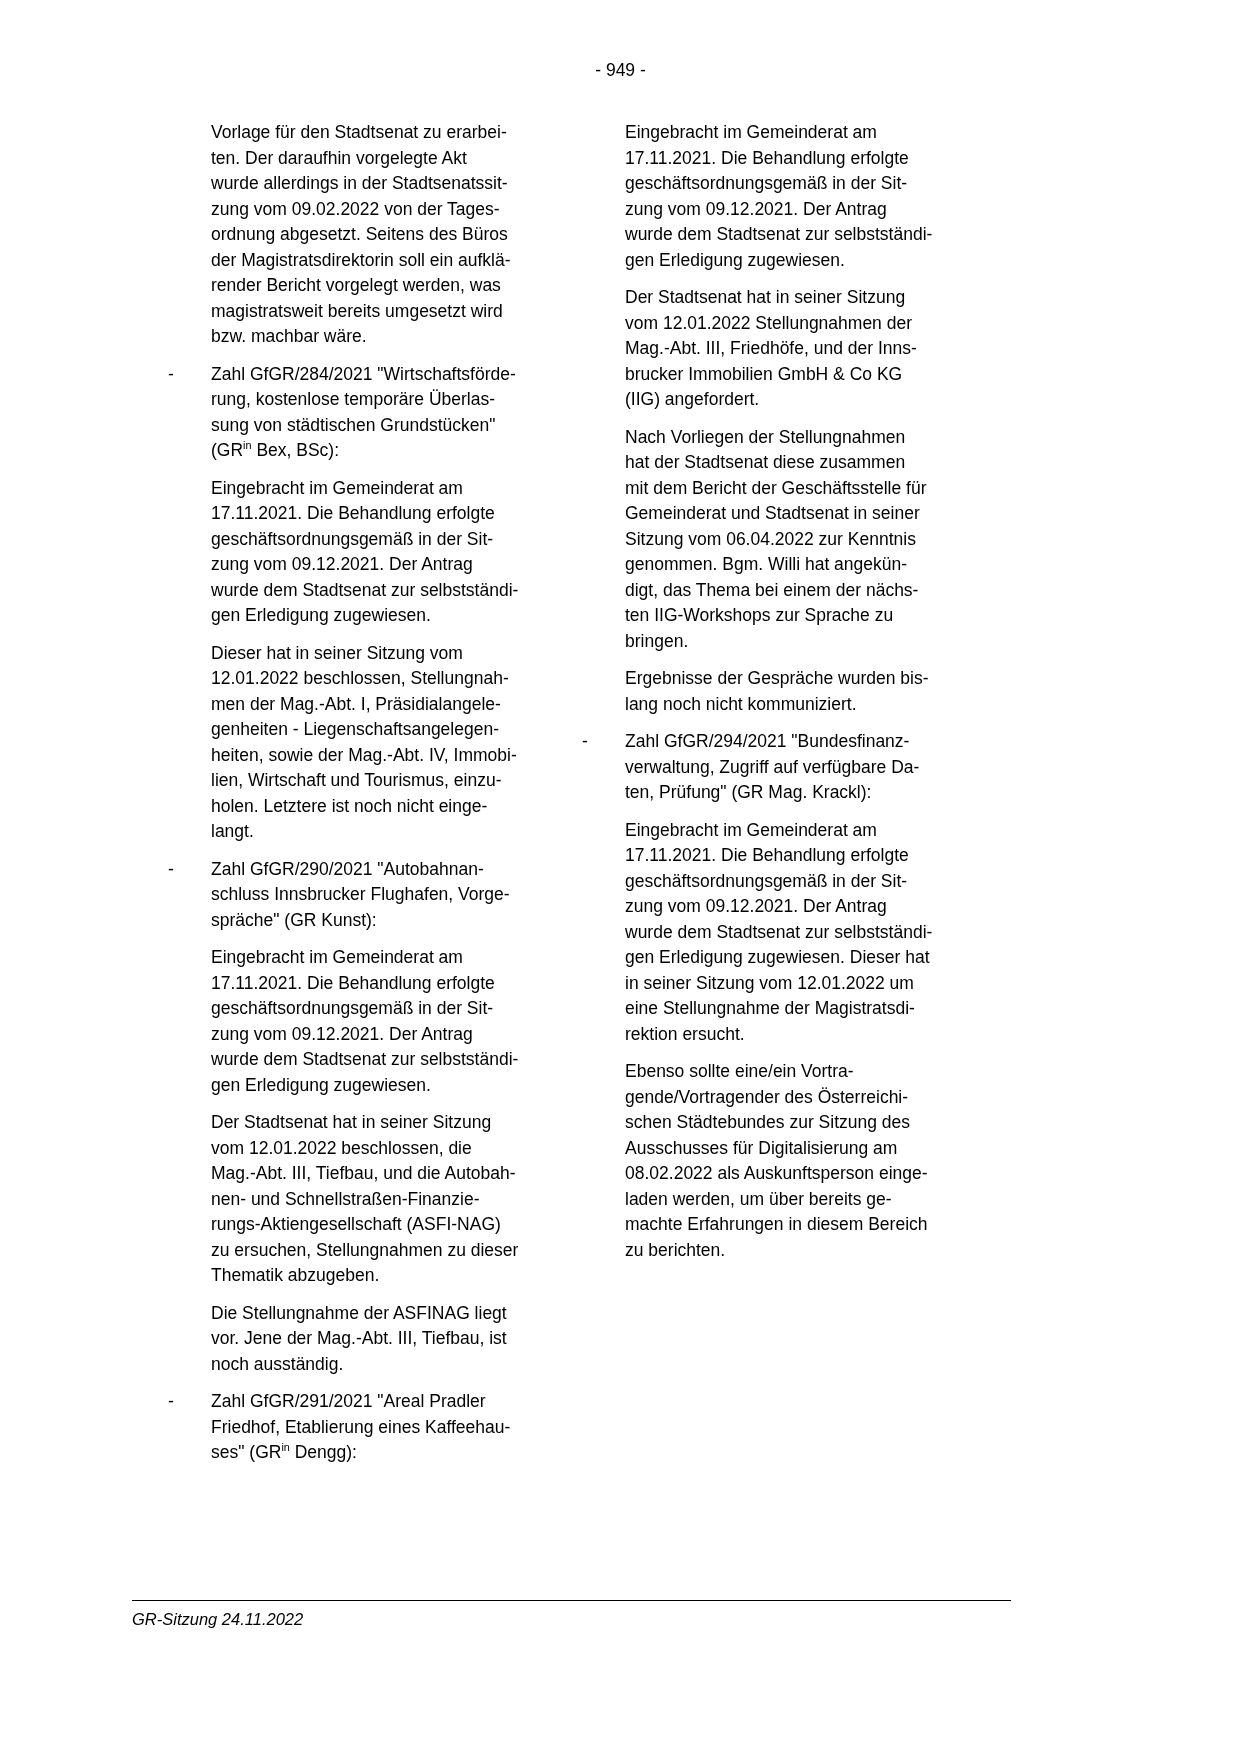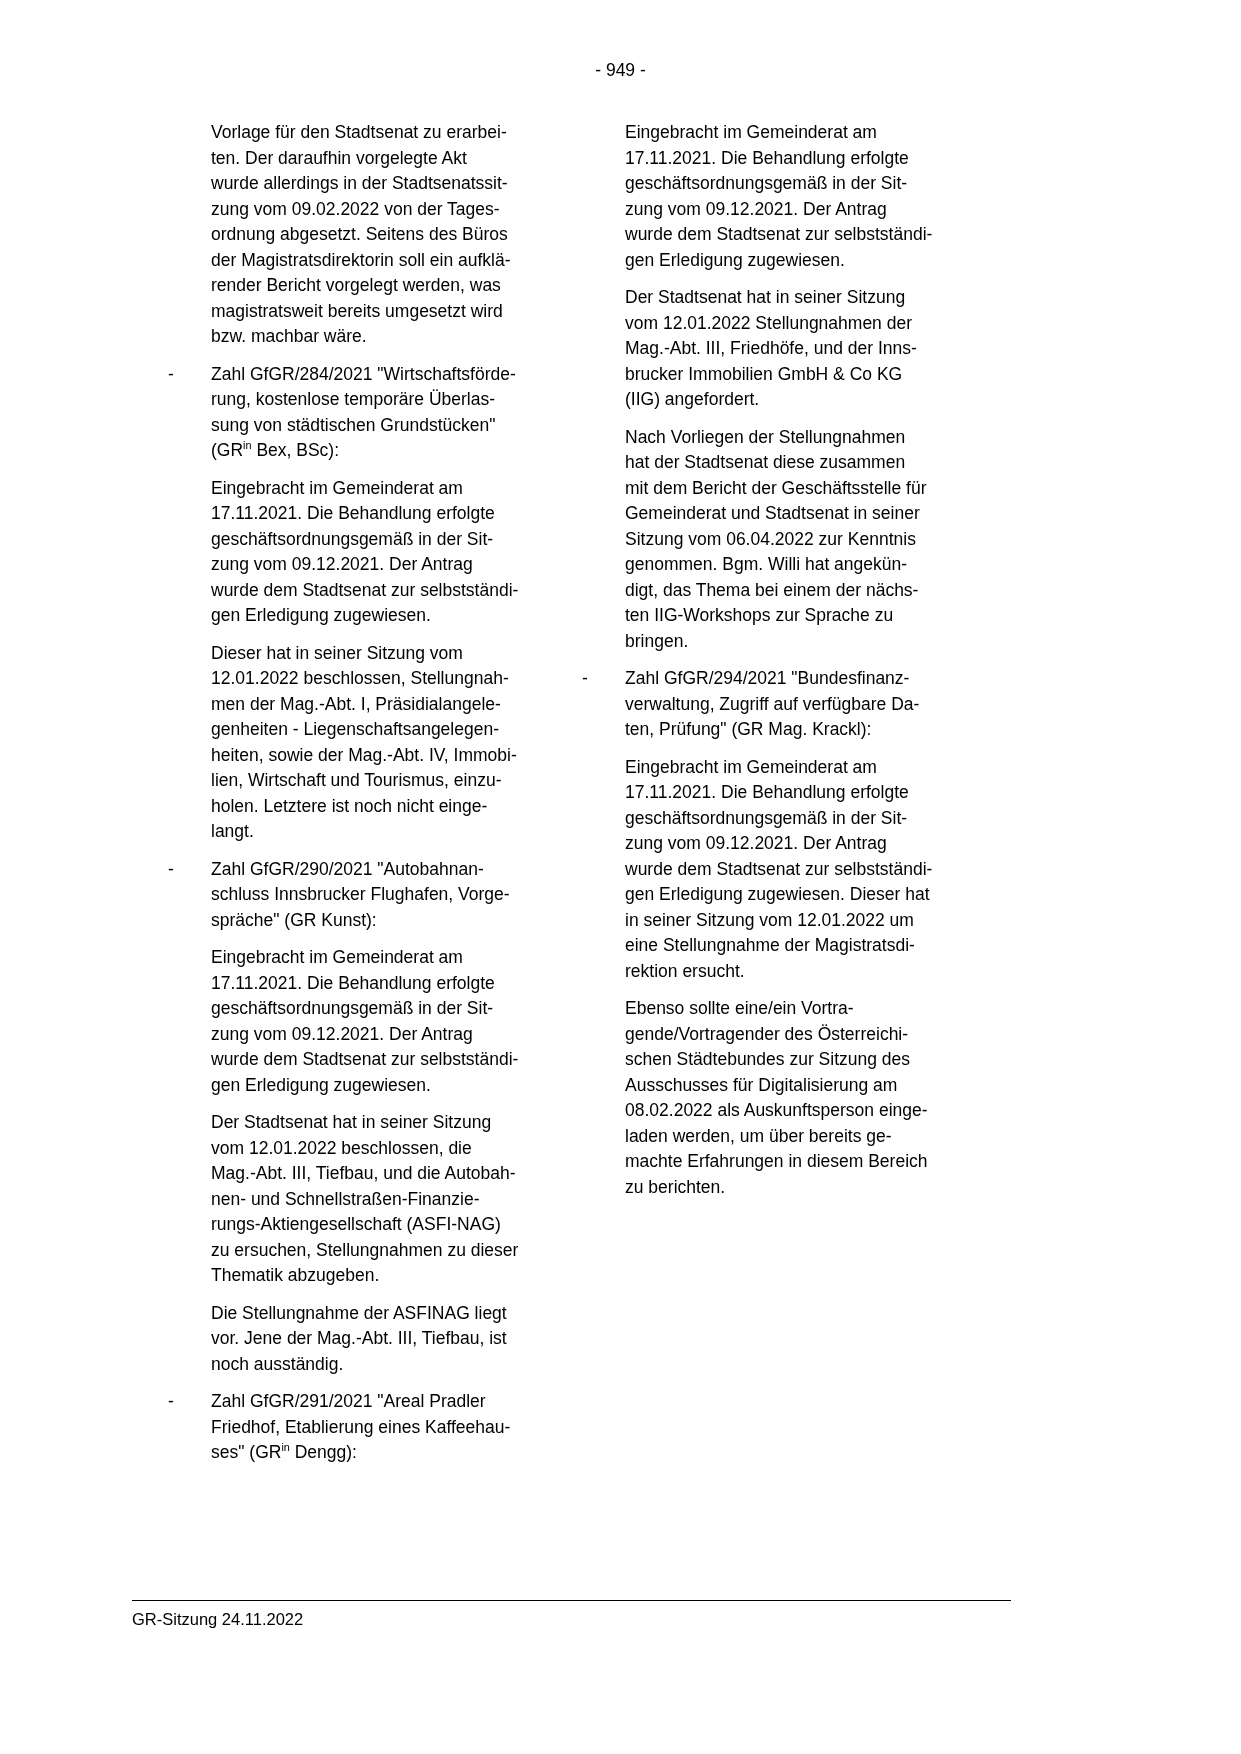--- a/index.html
+++ b/index.html
@@ -67,20 +67,21 @@
     vertical-align: super;
     line-height: 0;
   }
   .footer {
     position: absolute;
     left: 132px;
     top: 1600px;
     width: 879px;
     border-top: 1.5px solid #000000;
     padding-top: 7px;
+    font-style: italic;
   }
   .footer-text {
     font-size: 16.5px;
     line-height: 22px;
   }
 </style>
 </head>
 <body>
 
 <div class="page">
@@ -167,20 +168,22 @@
 (IIG) angefordert.</p>
       <p class="para sub">Nach Vorliegen der Stellungnahmen
 hat der Stadtsenat diese zusammen
 mit dem Bericht der Geschäftsstelle für
 Gemeinderat und Stadtsenat in seiner
 Sitzung vom 06.04.2022 zur Kenntnis
 genommen. Bgm. Willi hat angekün-
 digt, das Thema bei einem der nächs-
 ten IIG-Workshops zur Sprache zu
 bringen.</p>
+      <p class="para sub">Ergebnisse der Gespräche wurden bis-
+lang noch nicht kommuniziert.</p>
 
       <div class="item">
         <span class="dash">-</span>
         <p class="para">Zahl GfGR/294/2021 "Bundesfinanz-
 verwaltung, Zugriff auf verfügbare Da-
 ten, Prüfung" (GR Mag. Krackl):</p>
       </div>
       <p class="para sub">Eingebracht im Gemeinderat am
 17.11.2021. Die Behandlung erfolgte
 geschäftsordnungsgemäß in der Sit-

